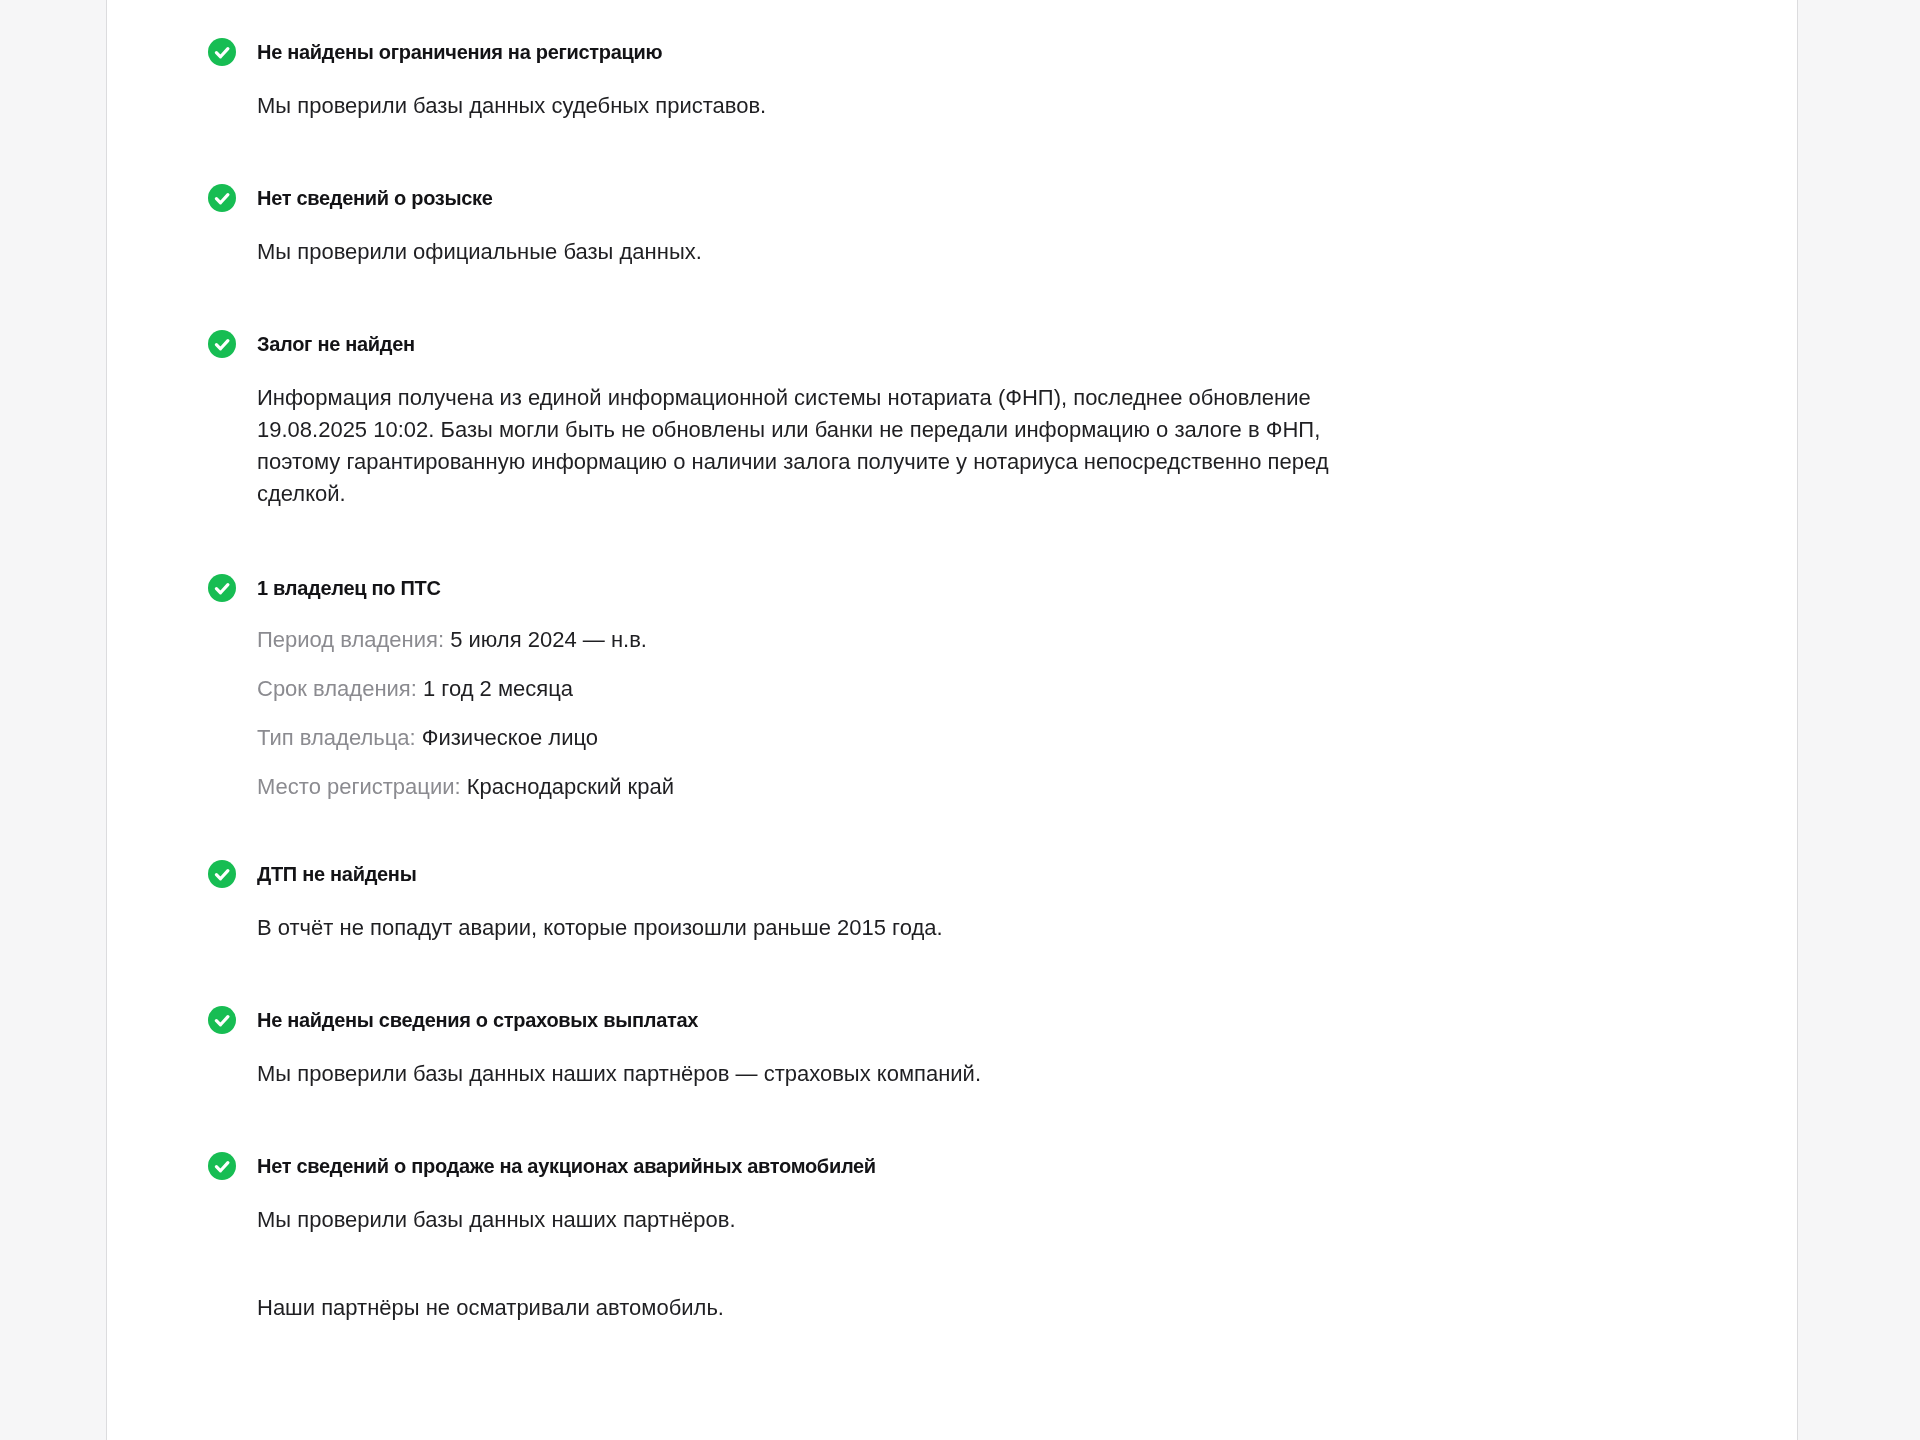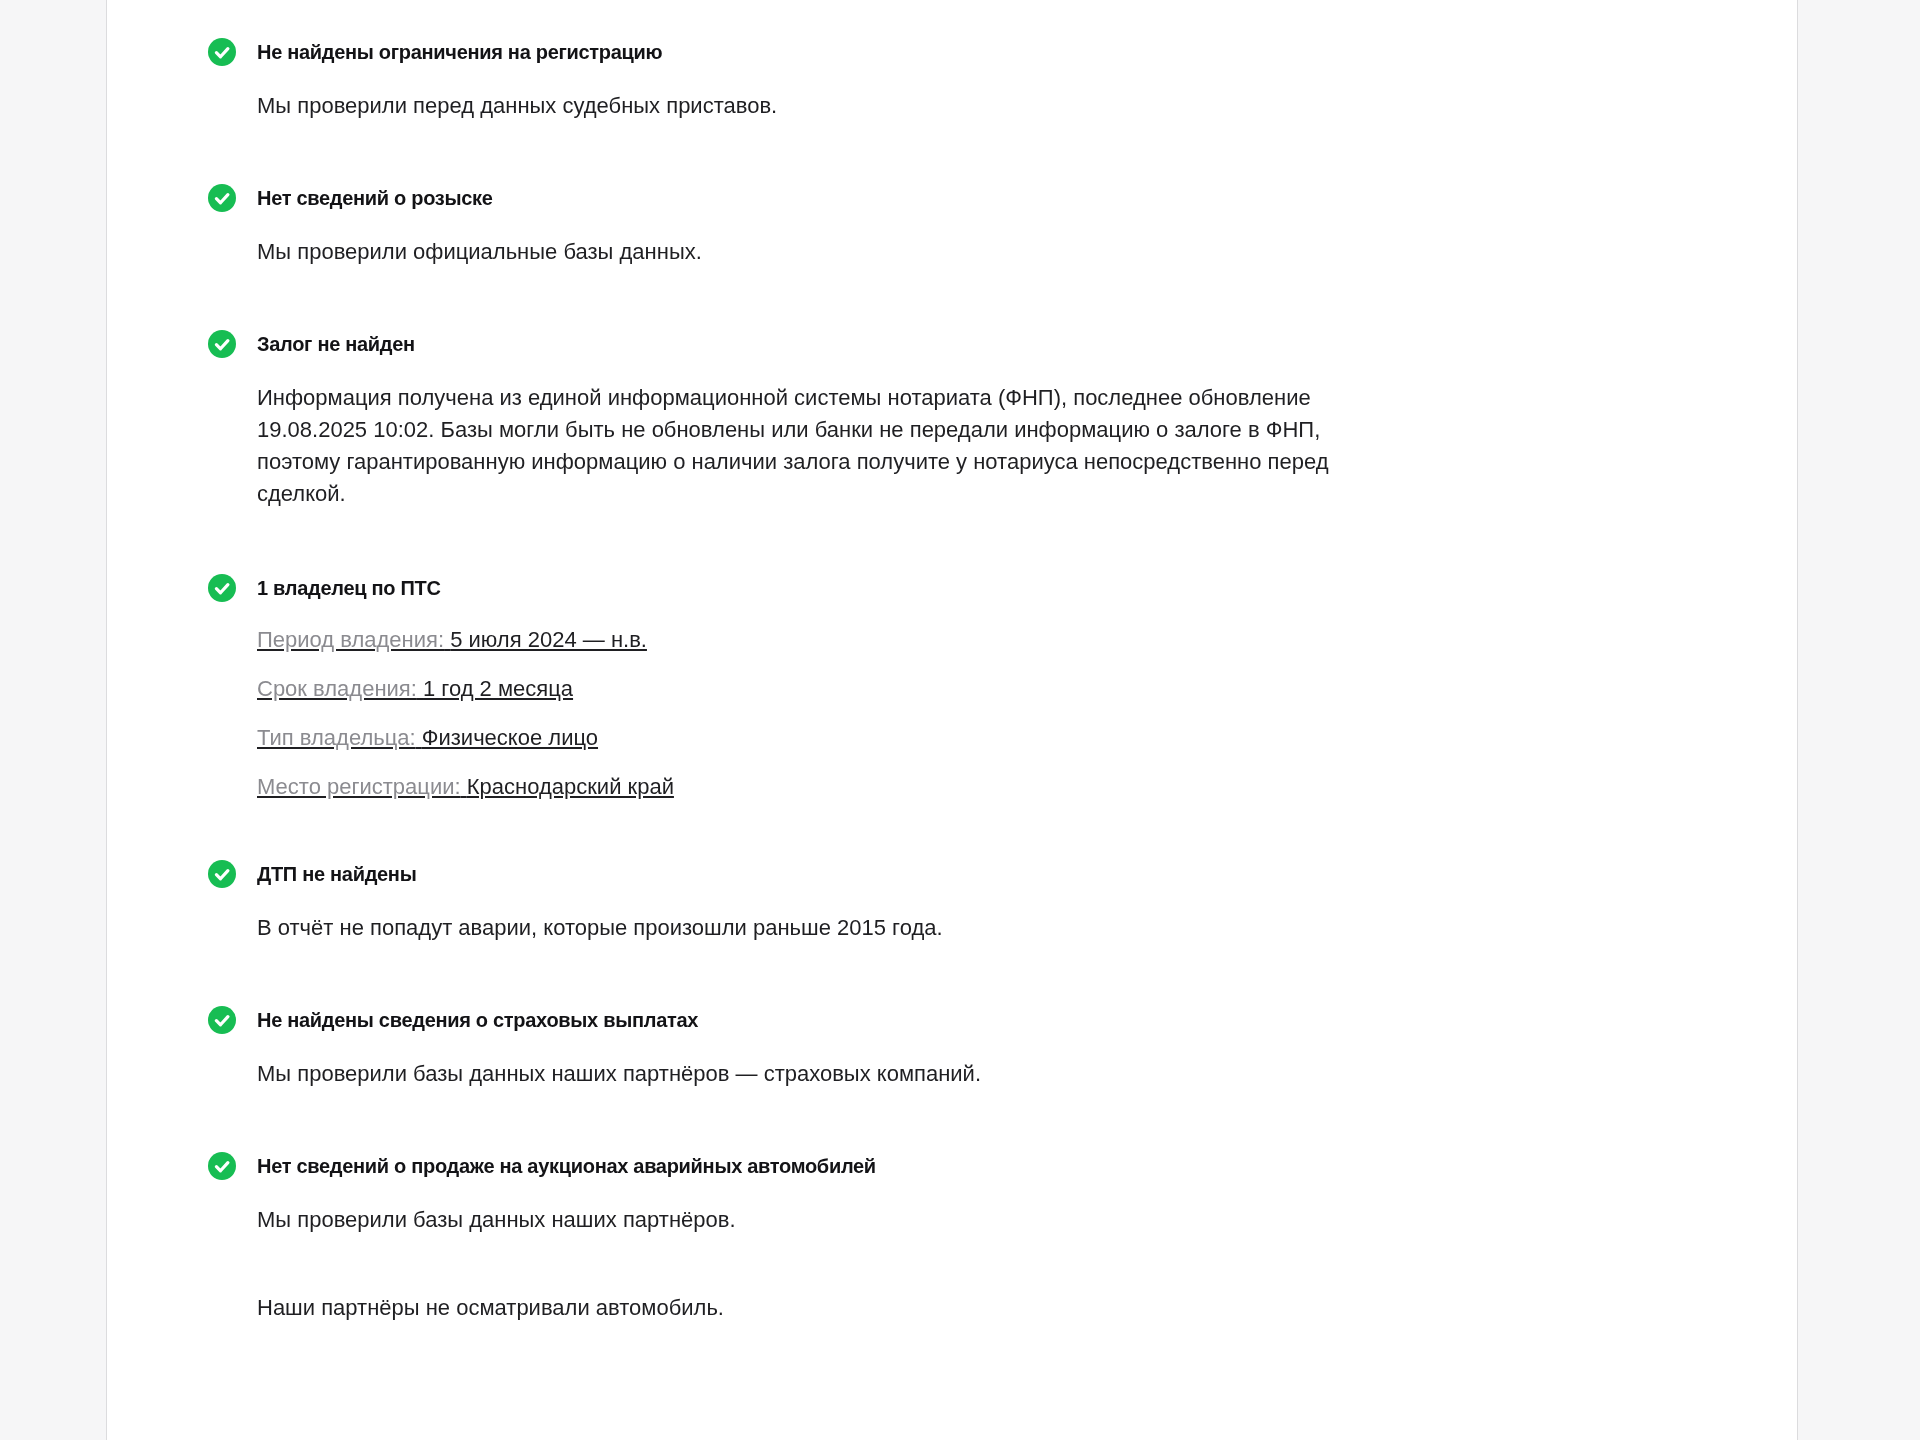--- a/index.html
+++ b/index.html
@@ -69,21 +69,20 @@
     max-width:1080px;
     font-size:22px;
     line-height:32px;
     color:var(--body);
   }
   .section-desc.multiline{
     margin-bottom:58px;
   }
   .details{
     margin:4px 0 54px 0;
-    text-decoration:underline;
   }
   .detail-row{
     font-size:22px;
     line-height:27px;
     margin-bottom:22px;
     color:var(--body);
   }
   .detail-row:last-child{margin-bottom:0;}
   .detail-label{color:var(--label);}
   .detail-value{color:var(--body);}
@@ -96,21 +95,21 @@
     <div class="content">
   <section class="section">
     <div class="icon-cell">
       <svg class="check-icon" viewBox="0 0 28 28" width="28" height="28" aria-hidden="true">
         <circle cx="14" cy="14" r="14"></circle>
         <path d="M8.4 14.7l4.1 4.1 7.4-8.2" fill="none" stroke="#ffffff" stroke-width="3.2" stroke-linecap="round" stroke-linejoin="round"></path>
       </svg>
     </div>
     <div class="text-cell">
       <h2 class="section-title">Не найдены ограничения на регистрацию</h2>
-      <p class="section-desc">Мы проверили перед данных судебных приставов.</p>
+      <p class="section-desc">Мы проверили базы данных судебных приставов.</p>
 
     </div>
   </section>
 
   <section class="section">
     <div class="icon-cell">
       <svg class="check-icon" viewBox="0 0 28 28" width="28" height="28" aria-hidden="true">
         <circle cx="14" cy="14" r="14"></circle>
         <path d="M8.4 14.7l4.1 4.1 7.4-8.2" fill="none" stroke="#ffffff" stroke-width="3.2" stroke-linecap="round" stroke-linejoin="round"></path>
       </svg>

